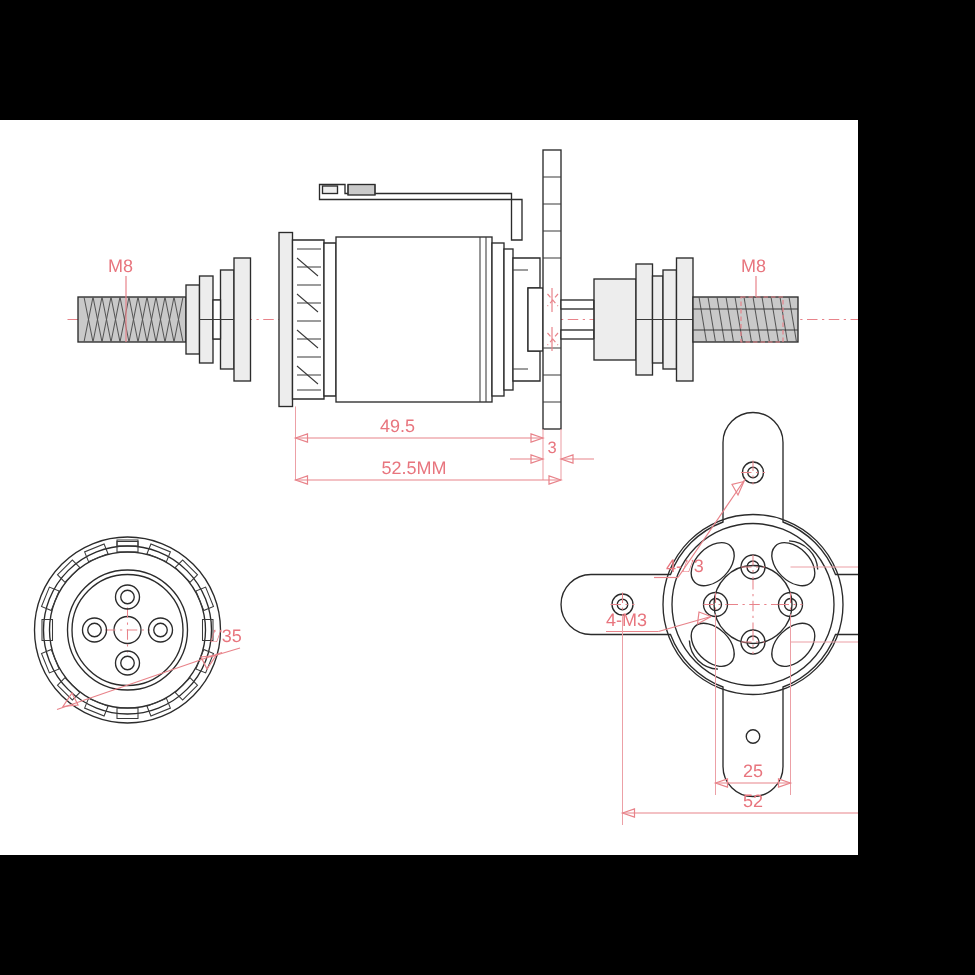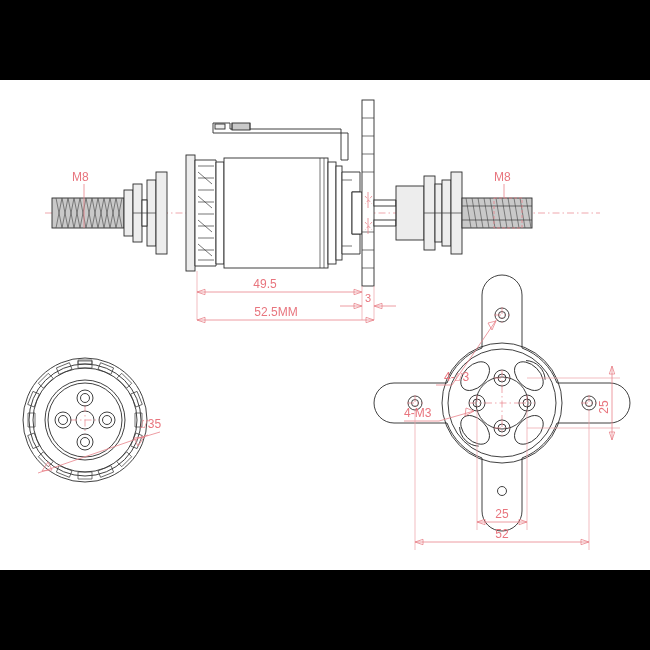--- a/index.html
+++ b/index.html
@@ -1,17 +1,17 @@
 <!DOCTYPE html>
 <html><head>
 <meta charset="utf-8">
 <style>
   html,body{margin:0;padding:0;background:#000;}
   #stage{
-    position:relative;width:650px;height:650px;background:#000;
+    position:relative;width:572px;height:650px;background:#000;
     font-family:"Liberation Sans", sans-serif;overflow:hidden;
   }
   #letterbox-top,#letterbox-bottom{position:absolute;left:0;width:650px;background:#000;}
   #letterbox-top{top:0;height:80px;}
   #letterbox-bottom{top:570px;height:80px;}
   #canvas{position:absolute;left:0;top:80px;width:650px;height:490px;background:#fff;}
   svg{display:block;}
   .part{fill:none;stroke:#2b2b2b;stroke-width:0.9;}
   .partfill{fill:#ffffff;stroke:#2b2b2b;stroke-width:0.9;}
   .grayfill{fill:#c9c9c9;stroke:#2b2b2b;stroke-width:0.9;}

